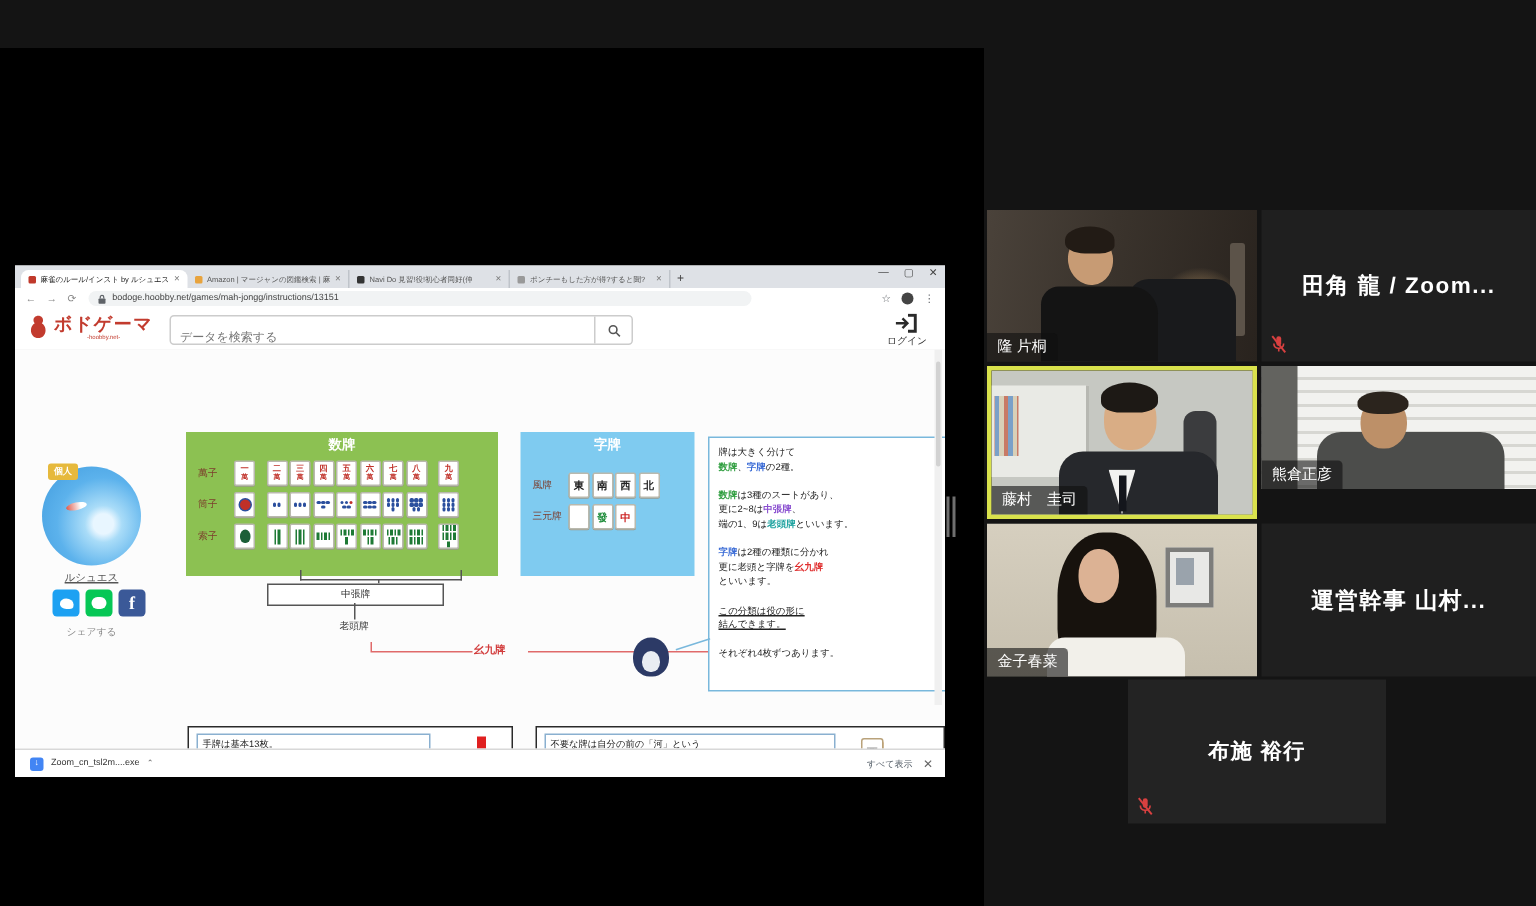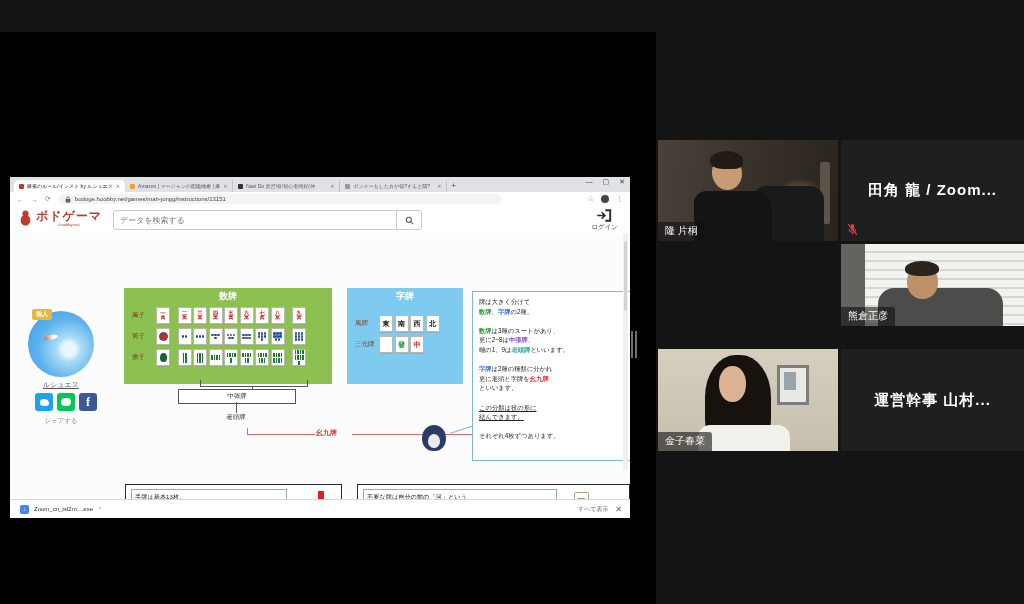--- a/index.html
+++ b/index.html
@@ -39,21 +39,21 @@
   .rowicons{margin-left:auto;display:flex;align-items:center;gap:7px;margin-right:7px;color:#5f6368;font-size:7px;}
   .avatarbtn{width:8px;height:8px;border-radius:50%;background:#444;}
 
   
   .sitehead{position:absolute;left:0;top:29px;width:620px;height:27px;background:#fff;border-bottom:1px solid #ececec;}
   .logo{position:absolute;left:8px;top:3px;display:flex;align-items:center;gap:3px;}
   .logotxt{display:flex;flex-direction:column;line-height:1;}
   .logoname{color:#c23b2e;font-weight:bold;font-size:12px;letter-spacing:1px;}
   .logosub{color:#c23b2e;font-size:4px;text-align:center;margin-top:1px;}
   .sbox{position:absolute;left:103px;top:4px;width:307px;height:18px;border:1px solid #ccc;border-radius:3px;
-        display:flex;align-items:center;background:#fff;}
+        display:flex;align-items:flex-end;background:#fff;}
   .sbox input{flex:1;border:none;outline:none;font-size:8px;color:#333;padding:0 6px;background:transparent;
               font-family:"Liberation Sans","DejaVu Sans",sans-serif;}
   .sbox .mag{flex:0 0 24px;height:100%;border-left:1px solid #ccc;display:flex;align-items:center;justify-content:center;
              font-size:9px;color:#555;}
   .login{position:absolute;right:12px;top:3px;display:flex;flex-direction:column;align-items:center;cursor:pointer;}
   .login .ll{font-size:6.5px;color:#333;margin-top:1px;}
 
   
   .content{position:absolute;left:0;top:56px;width:620px;height:284px;background:#fcfcfc;overflow:hidden;}
   .pgscroll{position:absolute;right:2px;top:0;width:5px;height:237px;background:#f0f0f0;}
@@ -640,20 +640,33 @@
 
   <div class="ptile" style="left:841px;top:140px;width:183px;height:101px;">
     <div class="ptext">田角 龍 / Zoom...</div>
     <svg class="micmute" viewBox="0 0 24 24">
       <path fill="#d84040" d="M12 14a3 3 0 003-3V5a3 3 0 00-6 0v6a3 3 0 003 3z"></path>
       <path fill="#d84040" d="M17 11a5 5 0 01-10 0H5a7 7 0 006 6.9V21h2v-3.1A7 7 0 0019 11h-2z"></path>
       <line x1="4" y1="2" x2="20" y2="22" stroke="#d84040" stroke-width="2.4"></line>
     </svg>
   </div>
 
+  <div class="ptile active-speaker" style="left:658px;top:244px;width:180px;height:102px;box-sizing:border-box;">
+    <div class="art-fujimura">
+      <div class="monitor"></div>
+        <div class="shelf"></div>
+        <div class="rack"></div>
+      <div class="suit"></div>
+        <div class="shirt"></div>
+        <div class="tie"></div>
+      <div class="head"></div>
+        <div class="hair"></div>
+    </div>
+    <div class="pname">藤村　圭司</div>
+  </div>
 
   <div class="ptile" style="left:841px;top:244px;width:183px;height:82px;">
     <div class="art-kumakura">
       <div class="wall"></div>
         <div class="body"></div>
         <div class="head"></div>
         <div class="hair"></div>
     </div>
     <div class="pname">熊倉正彦</div>
   </div>
@@ -667,14 +680,22 @@
       <div class="frame">
           <i></i>
         </div>
         <div class="hair"></div>
         <div class="face"></div>
         <div class="top"></div>
     </div>
     <div class="pname">金子春菜</div>
   </div>
 
+  <div class="ptile" style="left:752px;top:453px;width:172px;height:96px;background:#232323;">
+    <div class="ptext" style="font-size:14px;">布施 裕行</div>
+    <svg class="micmute" viewBox="0 0 24 24">
+      <path fill="#d84040" d="M12 14a3 3 0 003-3V5a3 3 0 00-6 0v6a3 3 0 003 3z"></path>
+      <path fill="#d84040" d="M17 11a5 5 0 01-10 0H5a7 7 0 006 6.9V21h2v-3.1A7 7 0 0019 11h-2z"></path>
+      <line x1="4" y1="2" x2="20" y2="22" stroke="#d84040" stroke-width="2.4"></line>
+    </svg>
+  </div>
 
 </div>
 
 </body></html>

